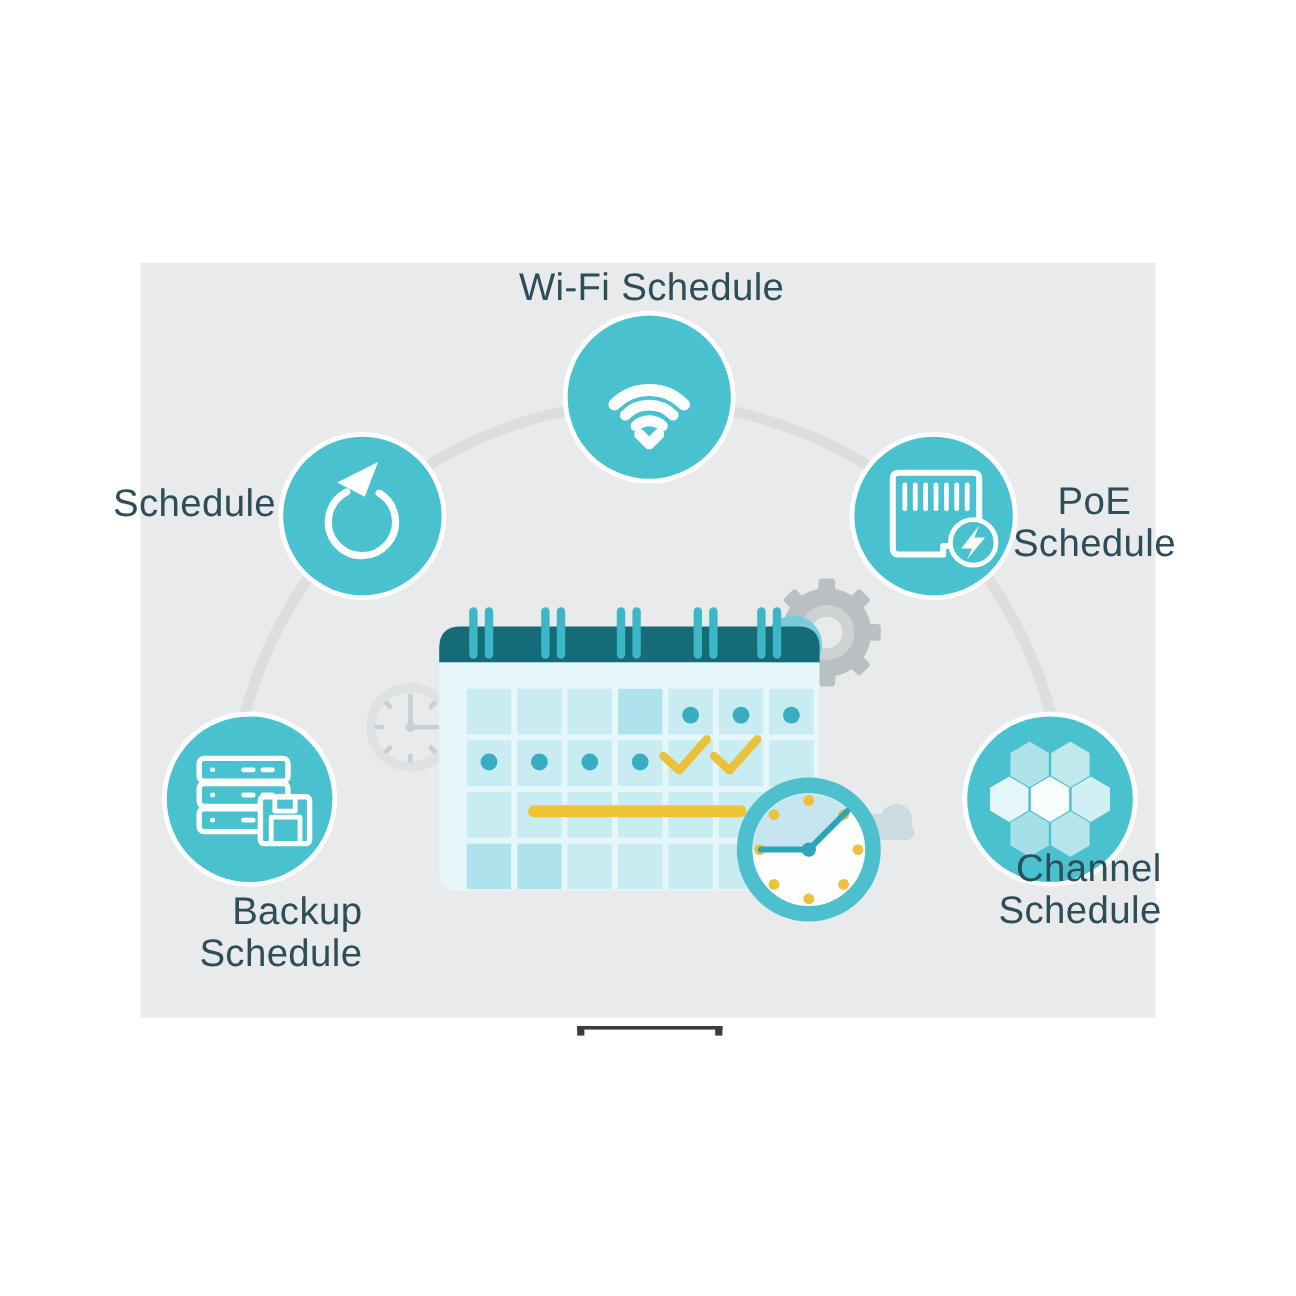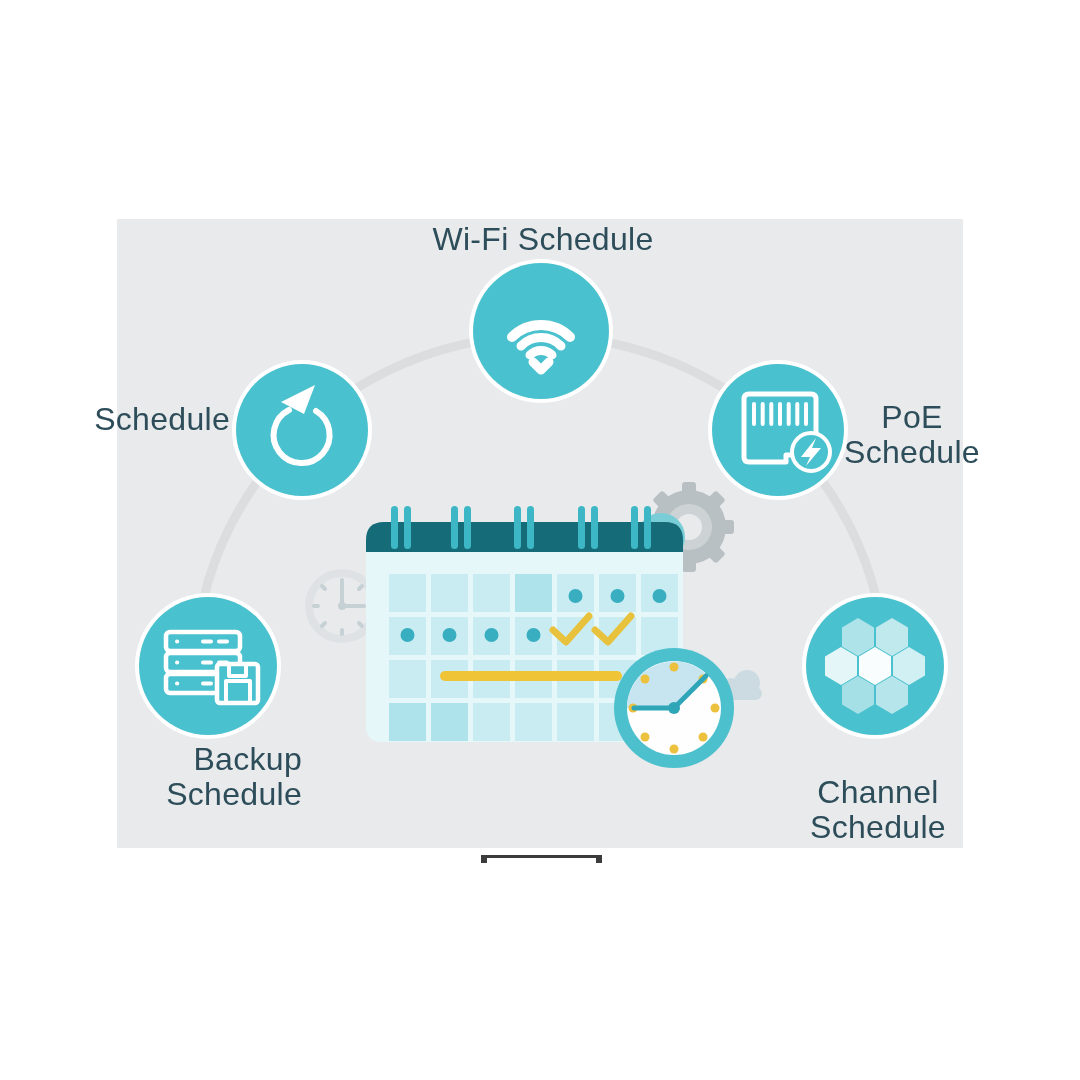--- a/index.html
+++ b/index.html
@@ -14,21 +14,21 @@
   svg.canvas{position:absolute;left:0;top:0;}
   .label{
     position:absolute;color:#2C4D59;font-weight:400;font-size:32px;
     letter-spacing:0.3px;line-height:35px;white-space:nowrap;
   }
   .label span{display:block;}
   .lbl-wifi{left:343px;top:222px;width:400px;text-align:center;}
   .lbl-reboot{left:60px;top:402px;width:170px;text-align:right;}
   .lbl-poe{left:827px;top:400px;width:170px;text-align:center;}
   .lbl-backup{left:120px;top:742px;width:182px;text-align:right;}
-  .lbl-channel{left:788px;top:775px;width:180px;text-align:center;line-height:34.5px;}
+  .lbl-channel{left:788px;top:706px;width:180px;text-align:right;line-height:34.5px;}
   .stand{position:absolute;left:481px;top:854px;width:121px;height:9px;}
   .stand .bar{position:absolute;left:0;top:1px;width:121px;height:3px;background:#3C3C3C;}
   .stand .cap-l,.stand .cap-r{position:absolute;top:1px;width:6px;height:8px;background:#3C3C3C;}
   .stand .cap-l{left:0;}
   .stand .cap-r{right:0;}
 </style>
 </head>
 <body>
 
 <div class="panel"></div>

